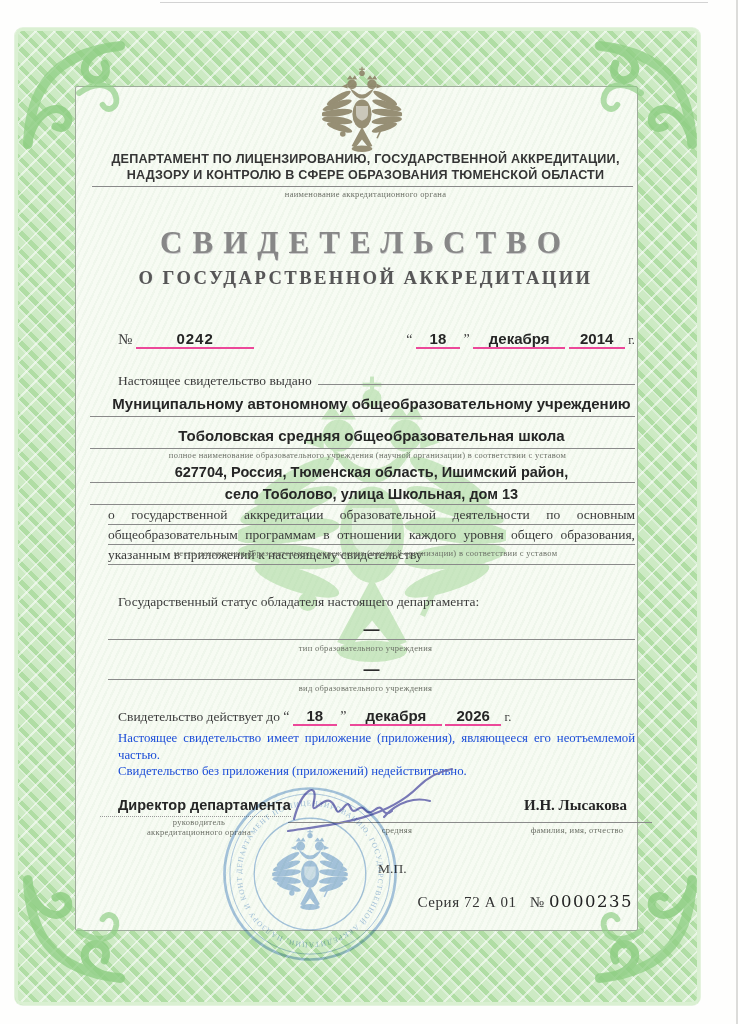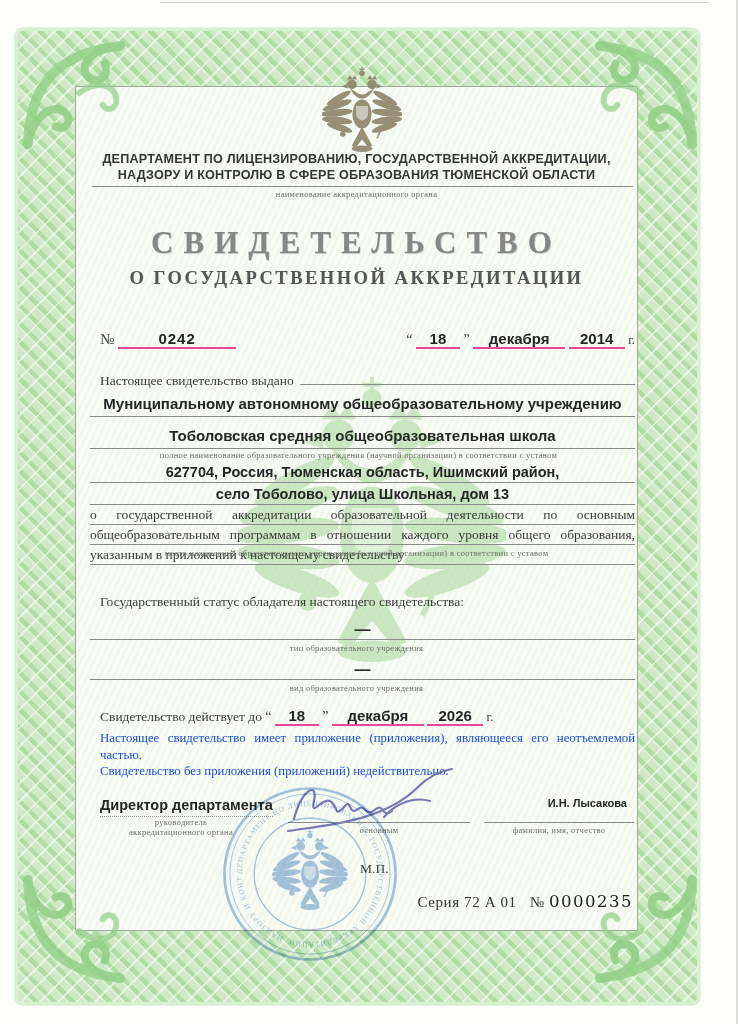--- a/index.html
+++ b/index.html
@@ -25,21 +25,21 @@
   .curl{position:absolute;width:118px;height:118px;color:#8fce84;opacity:.85;}
   .curl.tl{left:20px;top:34px;}
   .curl.tr{left:582px;top:34px;transform:scaleX(-1);}
   .curl.bl{left:20px;top:872px;transform:scaleY(-1);}
   .curl.br{left:582px;top:872px;transform:scale(-1,-1);}
 
   .watermark{position:absolute;left:238px;top:336px;width:268px;height:384px;color:#9fd593;opacity:.5;}
   .eagle-top{position:absolute;left:318px;top:66px;width:88px;height:92px;color:#8d8468;opacity:.9;}
 
   .content{position:absolute;left:76px;top:87px;width:561px;height:844px;}
-  .abs{position:absolute;}
+  .abs{position:absolute;padding-left:18px;}
 
   
   .sans-b{font-family:"Liberation Sans",sans-serif;font-weight:700;color:#262626;}
   .serif{font-family:"Liberation Serif",serif;color:#3c3c3c;}
   .caption{font-family:"Liberation Serif",serif;font-size:8.5px;color:#6b6f66;letter-spacing:.3px;text-align:center;}
   .u{display:inline-block;border-bottom:2px solid #ec4899;text-align:center;vertical-align:baseline;}
 
   .issuer{left:0;right:0;top:64px;text-align:center;font-family:"Liberation Sans",sans-serif;
           font-weight:700;font-size:12.6px;line-height:16px;color:#353535;letter-spacing:.2px;}
   .issuer-rule{left:16px;right:4px;top:99px;height:1px;background:#8a8a8a;}
@@ -90,21 +90,21 @@
 
   .valid-row{left:24px;right:2px;top:620px;font-size:13.5px;}
   .note{left:24px;right:2px;top:643px;font-size:12.8px;line-height:16.5px;color:#1d4ed8;font-family:Liberation Serif, serif;}
   .note .jl{text-align:justify;text-align-last:justify;}
 
   .sig-title{left:24px;top:710px;font-size:14.5px;border-bottom:1px dotted #9a9a9a;padding-bottom:3px;}
   .sig-title-cap{left:0px;top:731px;width:210px;line-height:9.5px;}
   .sig-line{left:212px;top:735px;width:182px;height:1px;background:#8a8a8a;}
   .sig-line-cap{left:212px;top:738px;width:182px;}
   .sig-svg{position:absolute;left:208px;top:678px;width:200px;height:72px;opacity:.9;}
-  .name{right:10px;top:710px;font-size:11px;}
+  .name{right:10px;top:710px;font-size:15px;font-family:Liberation Serif, serif;}
   .name-line{left:408px;top:735px;width:150px;height:1px;background:#8a8a8a;}
   .name-cap{left:398px;top:738px;width:170px;}
   .mp{left:284px;top:774px;font-size:13.5px;color:#424242;}
 
   .series{right:4px;top:805px;font-size:15px;color:#343434;letter-spacing:.6px;}
   .series .num{font-size:16.5px;letter-spacing:1.5px;font-family:"DejaVu Serif",serif;color:#222;}
 
   .seal{position:absolute;left:220px;top:784px;width:180px;height:180px;opacity:.68;mix-blend-mode:multiply;}
 </style>
 </head>
@@ -220,21 +220,21 @@
     <div class="abs center-line addr2 sans-b">село Тоболово, улица Школьная, дом 13</div>
 
     <div class="abs accred">
       <div class="jl">о государственной аккредитации образовательной деятельности по основным</div>
       <div class="jl">общеобразовательным программам в отношении каждого уровня общего образования,</div>
       <div class="ll">указанным в приложений к настоящему свидетельству</div>
     </div>
     <div class="abs caption accred-cap">место нахождения образовательного учреждения (научной организации) в соответствии с уставом</div>
 
 
-    <div class="abs status serif">Государственный статус обладателя настоящего свидетельства:</div>
+    <div class="abs status serif">Государственный статус обладателя настоящего департамента:</div>
 
     <div class="abs dash-block type-block">
       <span class="dash-val">—</span>
     </div>
     <div class="abs caption type-cap">тип образовательного учреждения</div>
 
     <div class="abs dash-block kind-block">
       <span class="dash-val">—</span>
     </div>
     <div class="abs caption kind-cap">вид образовательного учреждения</div>
@@ -261,21 +261,21 @@
     </div>
 
     <svg class="sig-svg" viewBox="0 0 200 72">
       <g fill="none" stroke="#6b6bb0" stroke-width="2.2" stroke-linecap="round">
         <path d="M10,54 C18,24 34,16 30,36 C26,54 38,32 46,36 C54,40 50,54 60,42 C68,32 64,52 74,44 C82,38 80,54 92,44 C100,38 98,54 108,46"></path>
         <path d="M4,66 C44,60 100,56 134,22 C144,12 156,6 168,4"></path>
         <path d="M100,52 C114,36 132,32 146,36"></path>
       </g>
     </svg>
     <div class="abs sig-line"></div>
-    <div class="abs caption sig-line-cap">основным</div>
+    <div class="abs caption sig-line-cap">средняя</div>
 
     <div class="abs name sans-b">И.Н. Лысакова</div>
     <div class="abs name-line"></div>
     <div class="abs caption name-cap">фамилия, имя, отчество</div>
 
     <div class="abs mp serif">М.П.</div>
 
     <div class="abs series">
       <span>Серия</span>
       <span>72 А 01</span>

